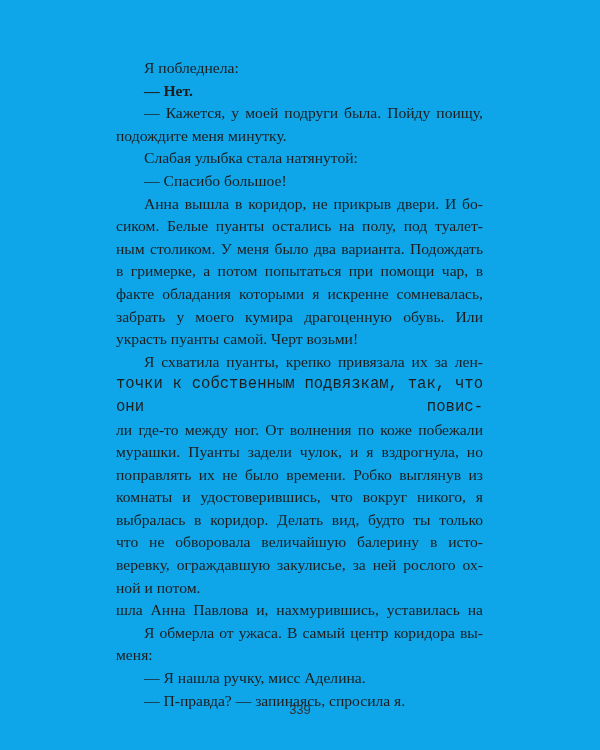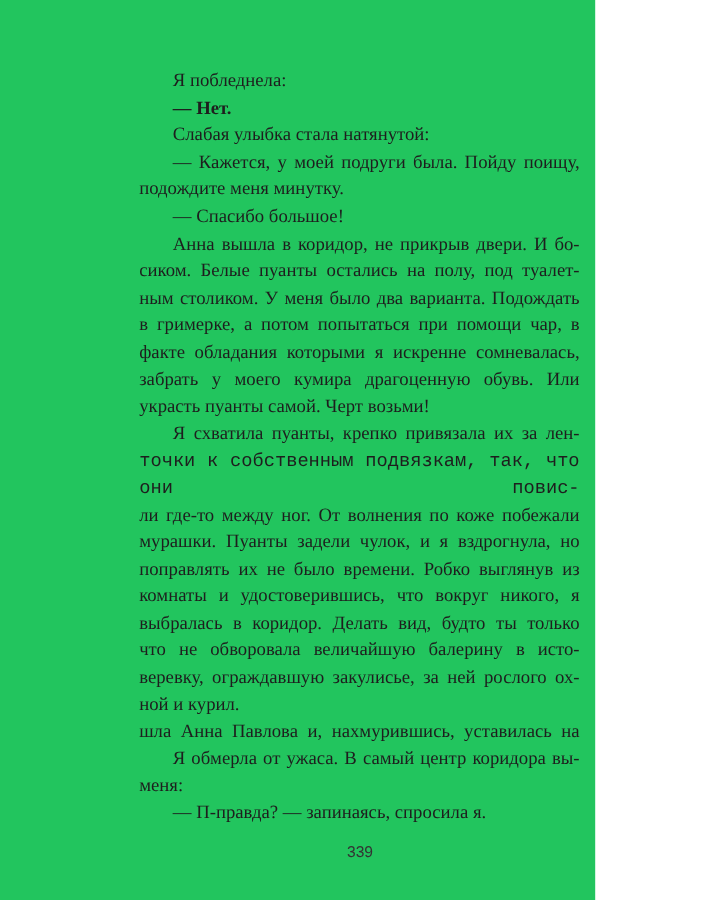--- a/index.html
+++ b/index.html
@@ -9,23 +9,23 @@
     }
     body {
       width: 600px;
       height: 750px;
       position: relative;
       overflow: hidden;
     }
     .page {
       position: absolute;
       left: 0; top: 0;
-      width: 496px;
+      width: 600px;
       height: 750px;
-      background: #22c55e;
+      background: #0ea5e9;
     }
     .text-block {
       position: absolute;
       left: 116px;
       top: 57px;
       width: 367px;
       font-family: "Liberation Serif", "DejaVu Serif", serif;
       font-size: 15.6px;
       line-height: 22.6px;
       color: #1e1e1e;
@@ -59,25 +59,25 @@
 
 <div class="page">
   <div class="text-block" id="text-block">
       <div class="para-block">
         <span class="line first last" style="white-space: normal; text-align: justify;">Я побледнела:</span>
       </div>
       <div class="para-block">
         <span class="line first last" style="white-space: normal; text-align: justify; font-weight: bold;">— Нет.</span>
       </div>
       <div class="para-block">
-        <span class="line first last" style="white-space: normal; text-align: justify;">Слабая улыбка стала натянутой:</span>
+        <span class="line first" style="white-space: normal; text-align: justify;">— Кажется, у моей подруги была. Пойду поищу,</span>
+        <span class="line last" style="white-space: normal; text-align: justify;">подождите меня минутку.</span>
       </div>
       <div class="para-block">
-        <span class="line first" style="white-space: normal; text-align: justify;">— Кажется, у моей подруги была. Пойду поищу,</span>
-        <span class="line last" style="white-space: normal; text-align: justify;">подождите меня минутку.</span>
+        <span class="line first last" style="white-space: normal; text-align: justify;">Слабая улыбка стала натянутой:</span>
       </div>
       <div class="para-block">
         <span class="line first last" style="white-space: normal; text-align: justify;">— Спасибо большое!</span>
       </div>
       <div class="para-block">
         <span class="line first" style="white-space: normal; text-align: justify;">Анна вышла в коридор, не прикрыв двери. И бо-</span>
         <span class="line" style="white-space: normal; text-align: justify;">сиком. Белые пуанты остались на полу, под туалет-</span>
         <span class="line" style="white-space: normal; text-align: justify;">ным столиком. У меня было два варианта. Подождать</span>
         <span class="line" style="white-space: normal; text-align: justify;">в гримерке, а потом попытаться при помощи чар, в</span>
         <span class="line" style="white-space: normal; text-align: justify;">факте обладания которыми я искренне сомневалась,</span>
@@ -87,25 +87,28 @@
       <div class="para-block">
         <span class="line first" style="white-space: normal; text-align: justify;">Я схватила пуанты, крепко привязала их за лен-</span>
         <span class="line" style="white-space: normal; text-align: justify; font-family: Liberation Mono, monospace;">точки к собственным подвязкам, так, что они повис-</span>
         <span class="line" style="white-space: normal; text-align: justify;">ли где-то между ног. От волнения по коже побежали</span>
         <span class="line" style="white-space: normal; text-align: justify;">мурашки. Пуанты задели чулок, и я вздрогнула, но</span>
         <span class="line" style="white-space: normal; text-align: justify;">поправлять их не было времени. Робко выглянув из</span>
         <span class="line" style="white-space: normal; text-align: justify;">комнаты и удостоверившись, что вокруг никого, я</span>
         <span class="line" style="white-space: normal; text-align: justify;">выбралась в коридор. Делать вид, будто ты только</span>
         <span class="line" style="white-space: normal; text-align: justify;">что не обворовала величайшую балерину в исто-</span>
         <span class="line" style="white-space: normal; text-align: justify;">веревку, ограждавшую закулисье, за ней рослого ох-</span>
-        <span class="line last" style="white-space: normal; text-align: justify;">ной и курил.</span>
+        <span class="line last" style="white-space: normal; text-align: justify;">ной и потом.</span>
       </div>
       <div class="para-block">
         <span class="line" style="white-space: normal; text-align: justify;">шла Анна Павлова и, нахмурившись, уставилась на</span>
         <span class="line first" style="white-space: normal; text-align: justify;">Я обмерла от ужаса. В самый центр коридора вы-</span>
         <span class="line last" style="white-space: normal; text-align: justify;">меня:</span>
+      </div>
+      <div class="para-block">
+        <span class="line first last" style="white-space: normal; text-align: justify;">— Я нашла ручку, мисс Аделина.</span>
       </div>
       <div class="para-block">
         <span class="line first last" style="white-space: normal; text-align: justify;">— П-правда? — запинаясь, спросила я.</span>
       </div>
     </div>
   <div class="page-number">339</div>
 </div>
 
 </body></html>

